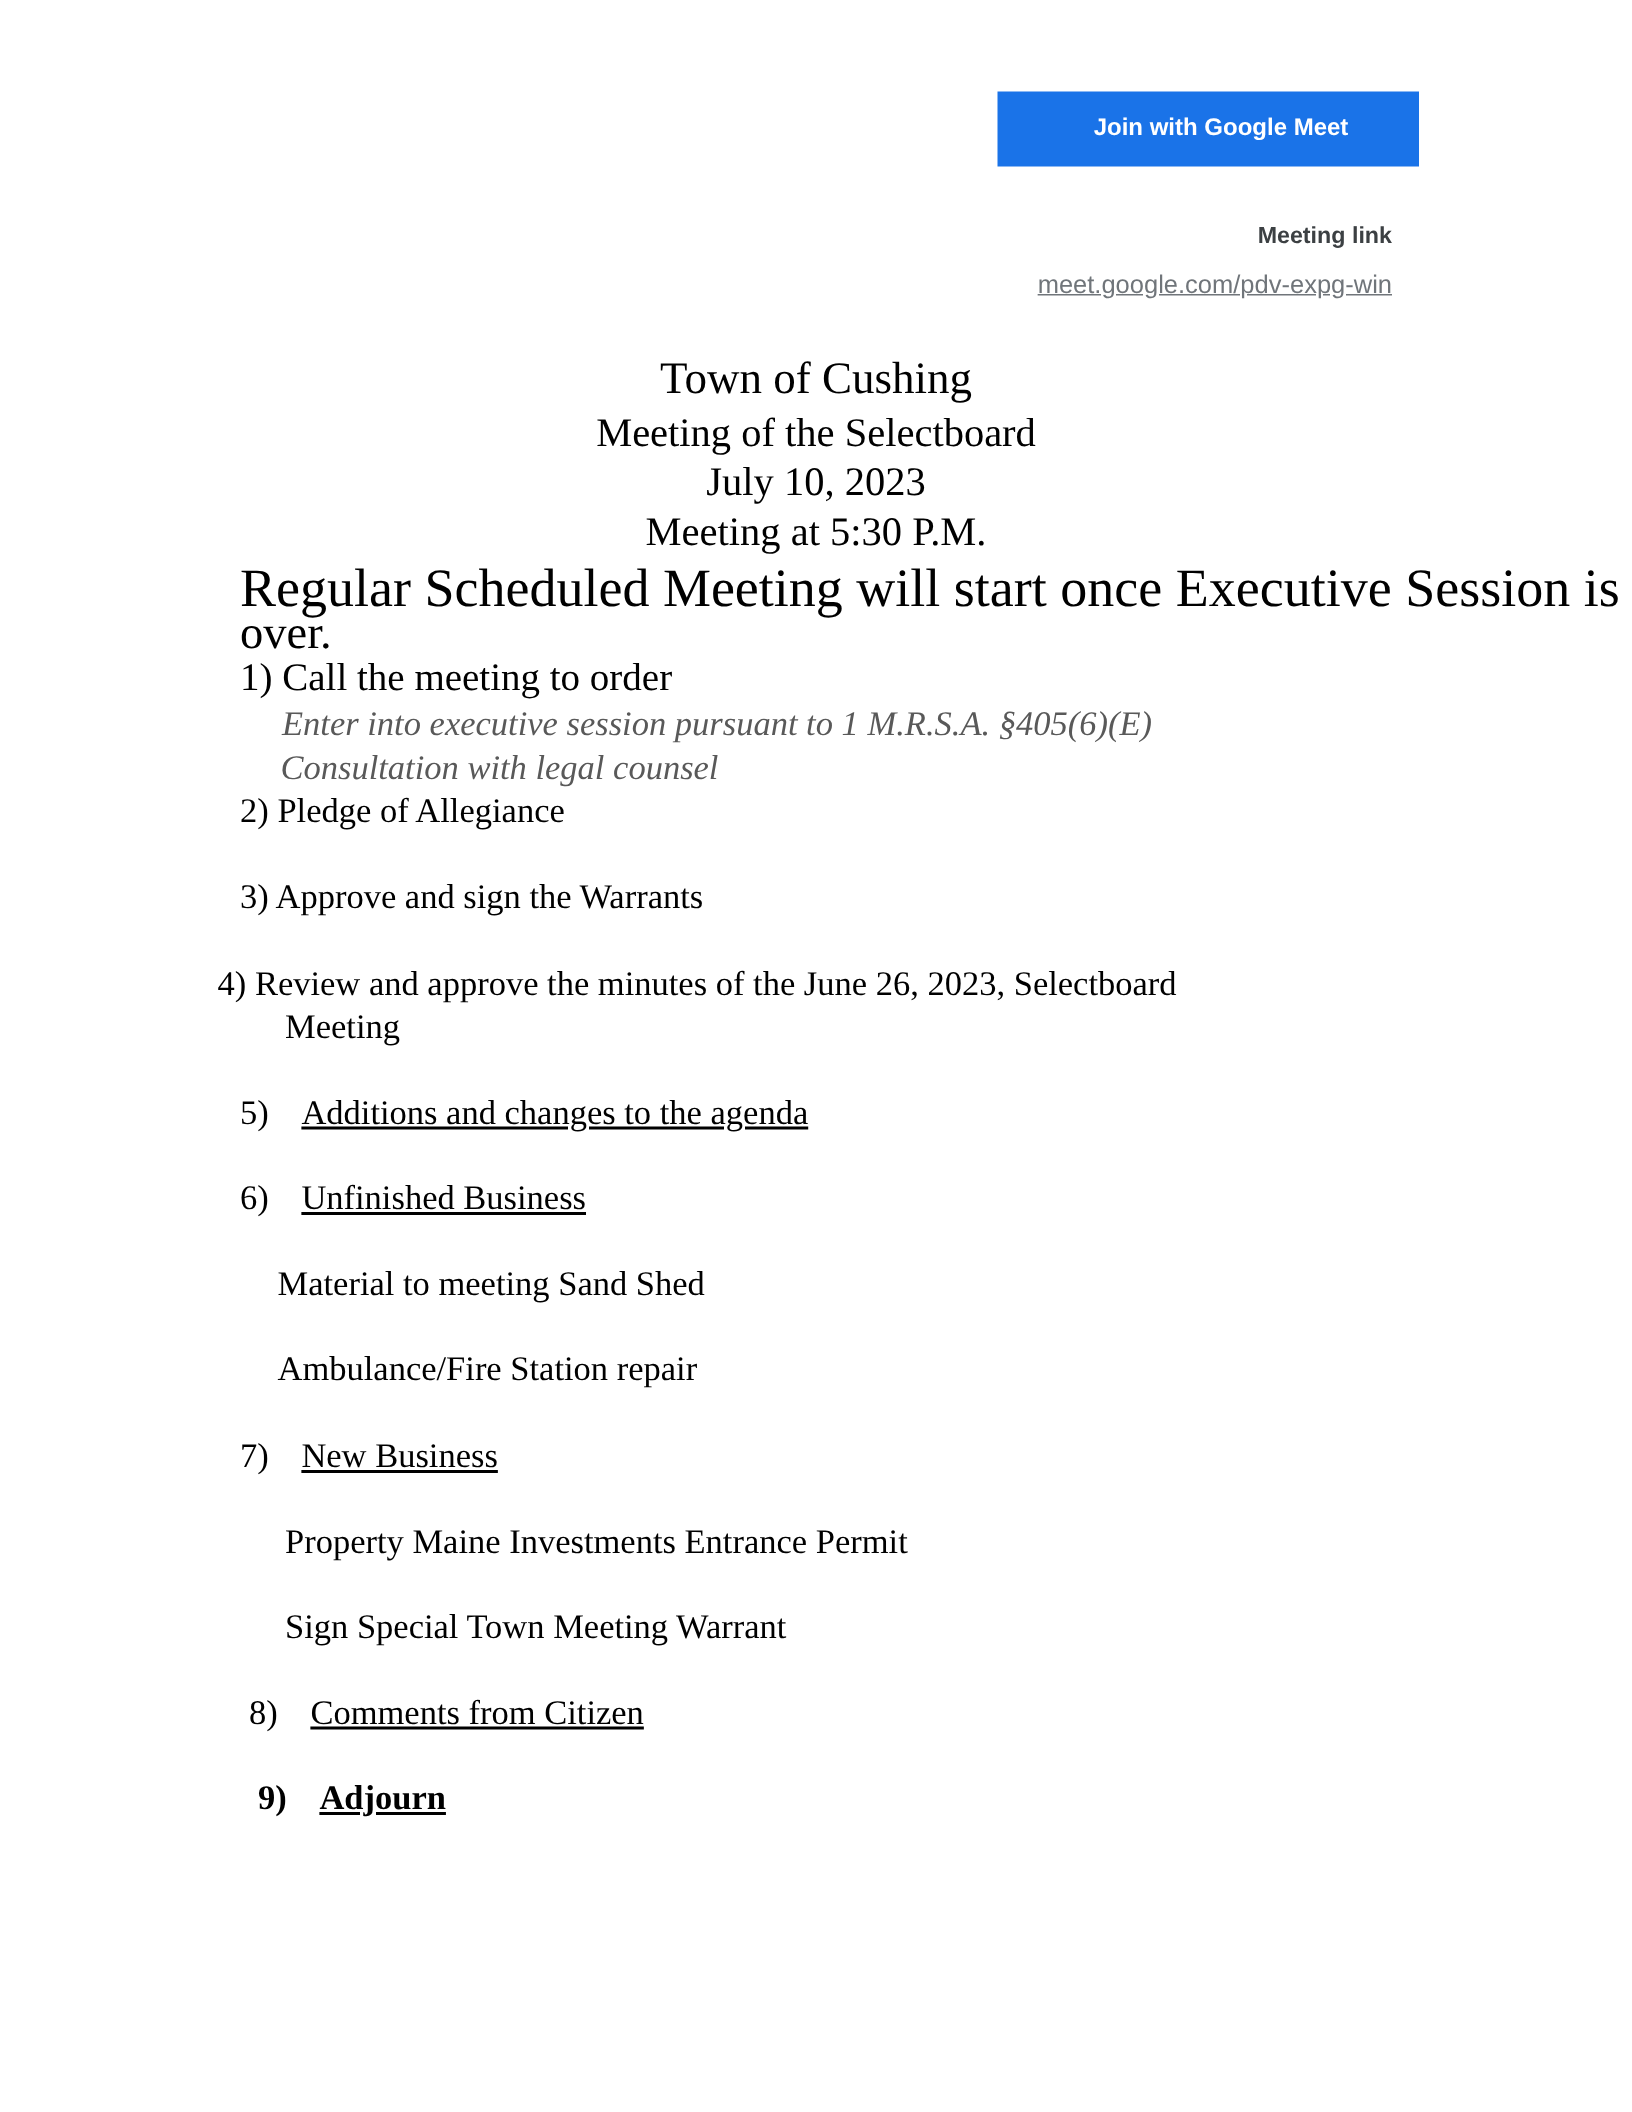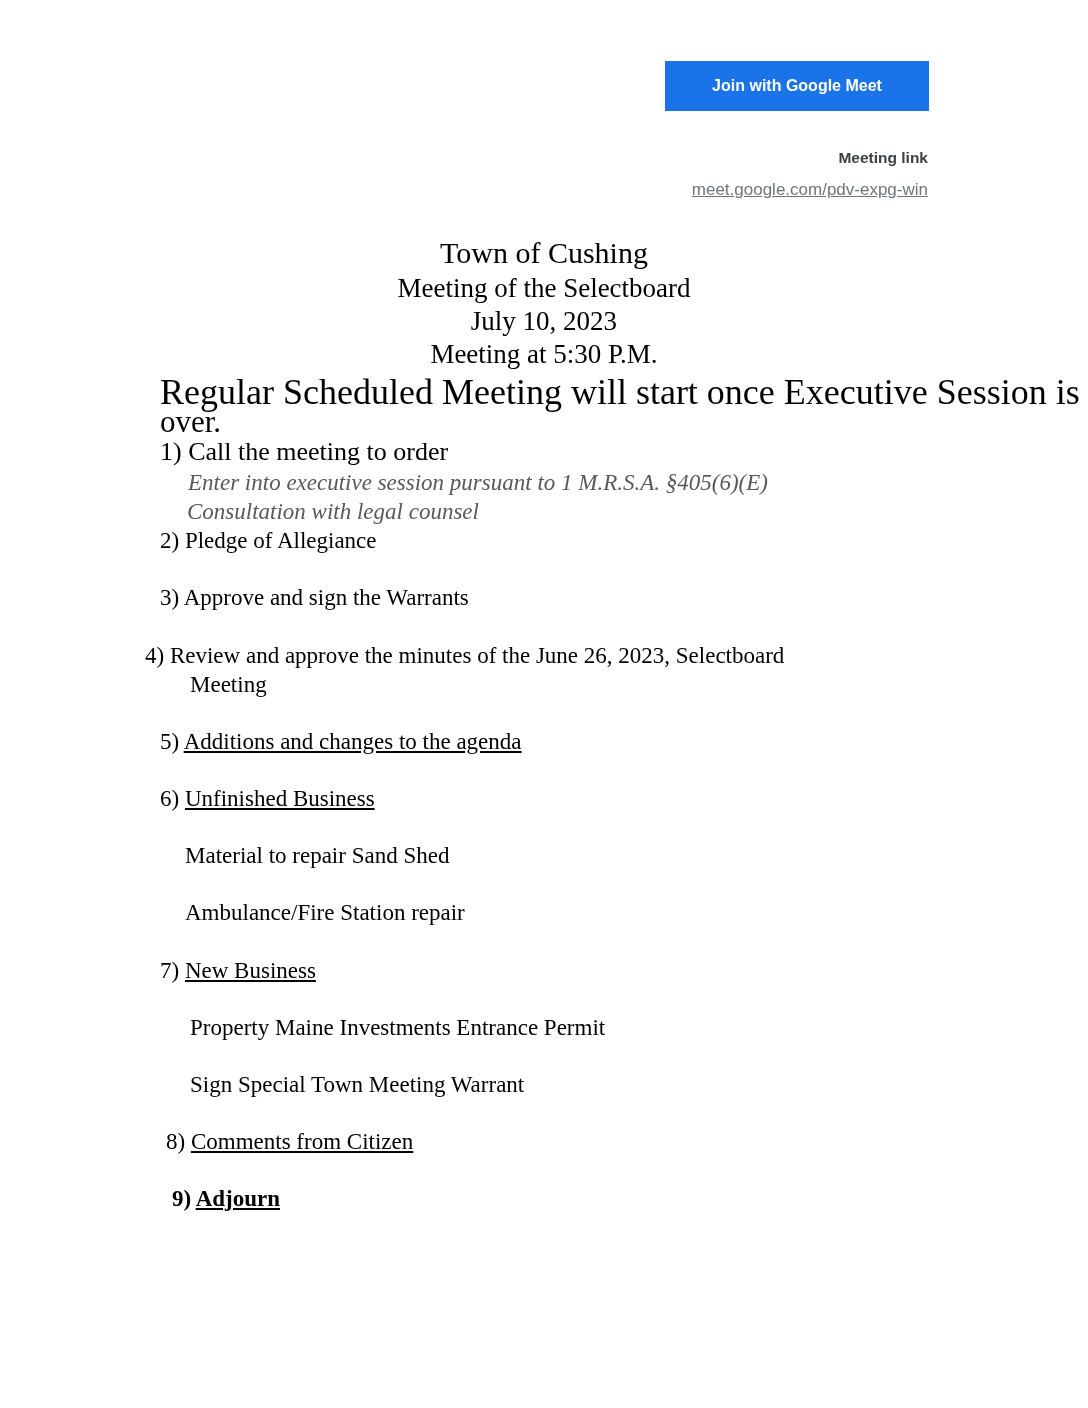--- a/index.html
+++ b/index.html
@@ -1,32 +1,32 @@
 <!DOCTYPE html>
 <html><head>
   <meta charset="utf-8">
   <style>
     html, body { margin: 0; padding: 0; background: #ffffff; }
     body { width: 1088px; height: 1408px; position: relative; overflow: hidden; font-family: "Liberation Serif", serif; color: #000; }
     .abs { position: absolute; white-space: nowrap; }
     .meet-btn { position: absolute; left: 665px; top: 61px; width: 264px; height: 50px; background: #1a73e8; color: #fff;
-      font-family: "Liberation Sans", sans-serif; font-weight: bold; font-size: 16px; display: flex; align-items: center; justify-content: center; cursor: pointer; }
+      font-family: "Liberation Sans", sans-serif; font-weight: bold; font-size: 16px; display: flex; align-items: center; justify-content: center; cursor: pointer; padding-left: 17px; }
     .meet-label { position: absolute; right: 160px; top: 149px; font-family: "Liberation Sans", sans-serif; font-weight: bold; font-size: 15.5px; color: #3c4043; }
     .meet-url { position: absolute; right: 160px; top: 180px; font-family: "Liberation Sans", sans-serif; font-size: 17px; color: #70757a; text-decoration: underline; cursor: pointer; margin-left: 32px; }
     .center { position: absolute; left: 0; width: 1088px; text-align: center; }
     .t1 { top: 236px; font-size: 30px; }
     .t2 { top: 273px; font-size: 27px; }
     .t3 { top: 306px; font-size: 27px; }
     .t4 { top: 339px; font-size: 27px; }
     .note1 { left: 160px; top: 371px; font-size: 36px; }
     .note2 { left: 160px; top: 404px; font-size: 31px; }
     .big { font-size: 26px; }
     .med { font-size: 23px; }
     .ital { font-style: italic; color: #595959; font-size: 23px; }
-    u { text-decoration: underline; }
+    u { text-decoration: underline; margin-left: 16px; }
   </style>
 </head>
 <body>
 
 <div class="meet-btn">Join with Google Meet</div>
 <div class="meet-label">Meeting link</div>
 <div class="meet-url">meet.google.com/pdv-expg-win</div>
 
 <div class="center t1">Town of Cushing</div>
 <div class="center t2">Meeting of the Selectboard</div>
@@ -60,21 +60,21 @@
 
 <div class="abs med" style="left:160px; top:729px;">
   <span>5)</span>
   <u>Additions and changes to the agenda</u>
 </div>
 
 <div class="abs med" style="left:160px; top:786px;">
   <span>6)</span>
   <u>Unfinished Business</u>
 </div>
-<div class="abs med" style="left:185px; top:843px;">Material to repair Sand Shed</div>
+<div class="abs med" style="left:185px; top:843px;">Material to meeting Sand Shed</div>
 <div class="abs med" style="left:185px; top:900px;">Ambulance/Fire Station repair</div>
 
 <div class="abs med" style="left:160px; top:958px;">
   <span>7)</span>
   <u>New Business</u>
 </div>
 <div class="abs med" style="left:190px; top:1015px;">Property Maine Investments Entrance Permit</div>
 <div class="abs med" style="left:190px; top:1072px;">Sign Special Town Meeting Warrant</div>
 
 <div class="abs med" style="left:166px; top:1129px;">

